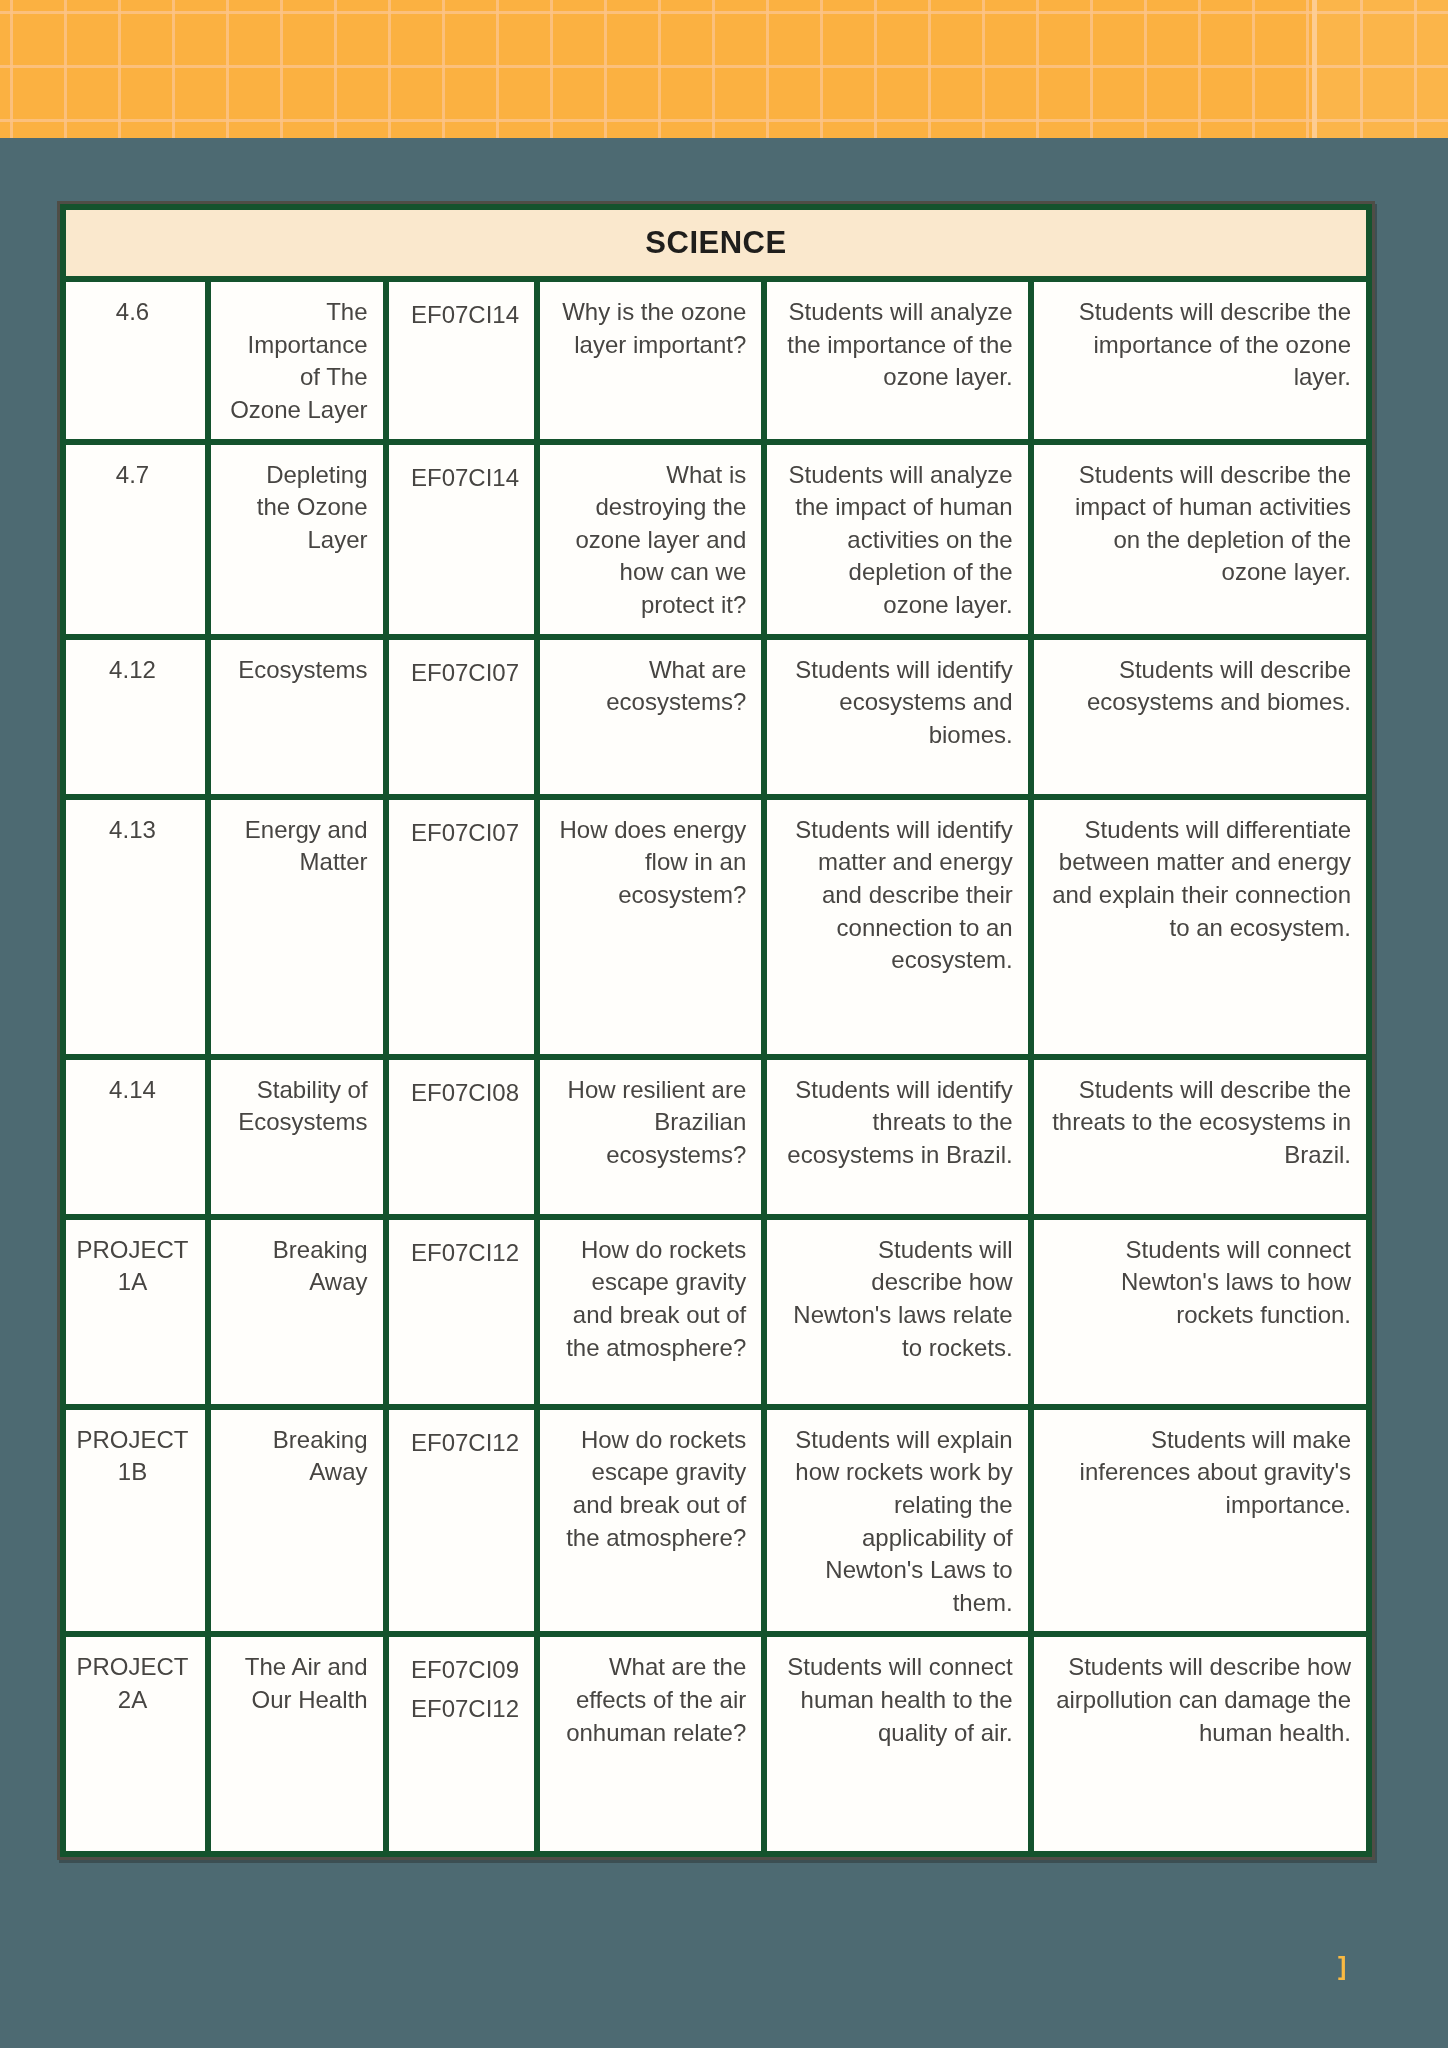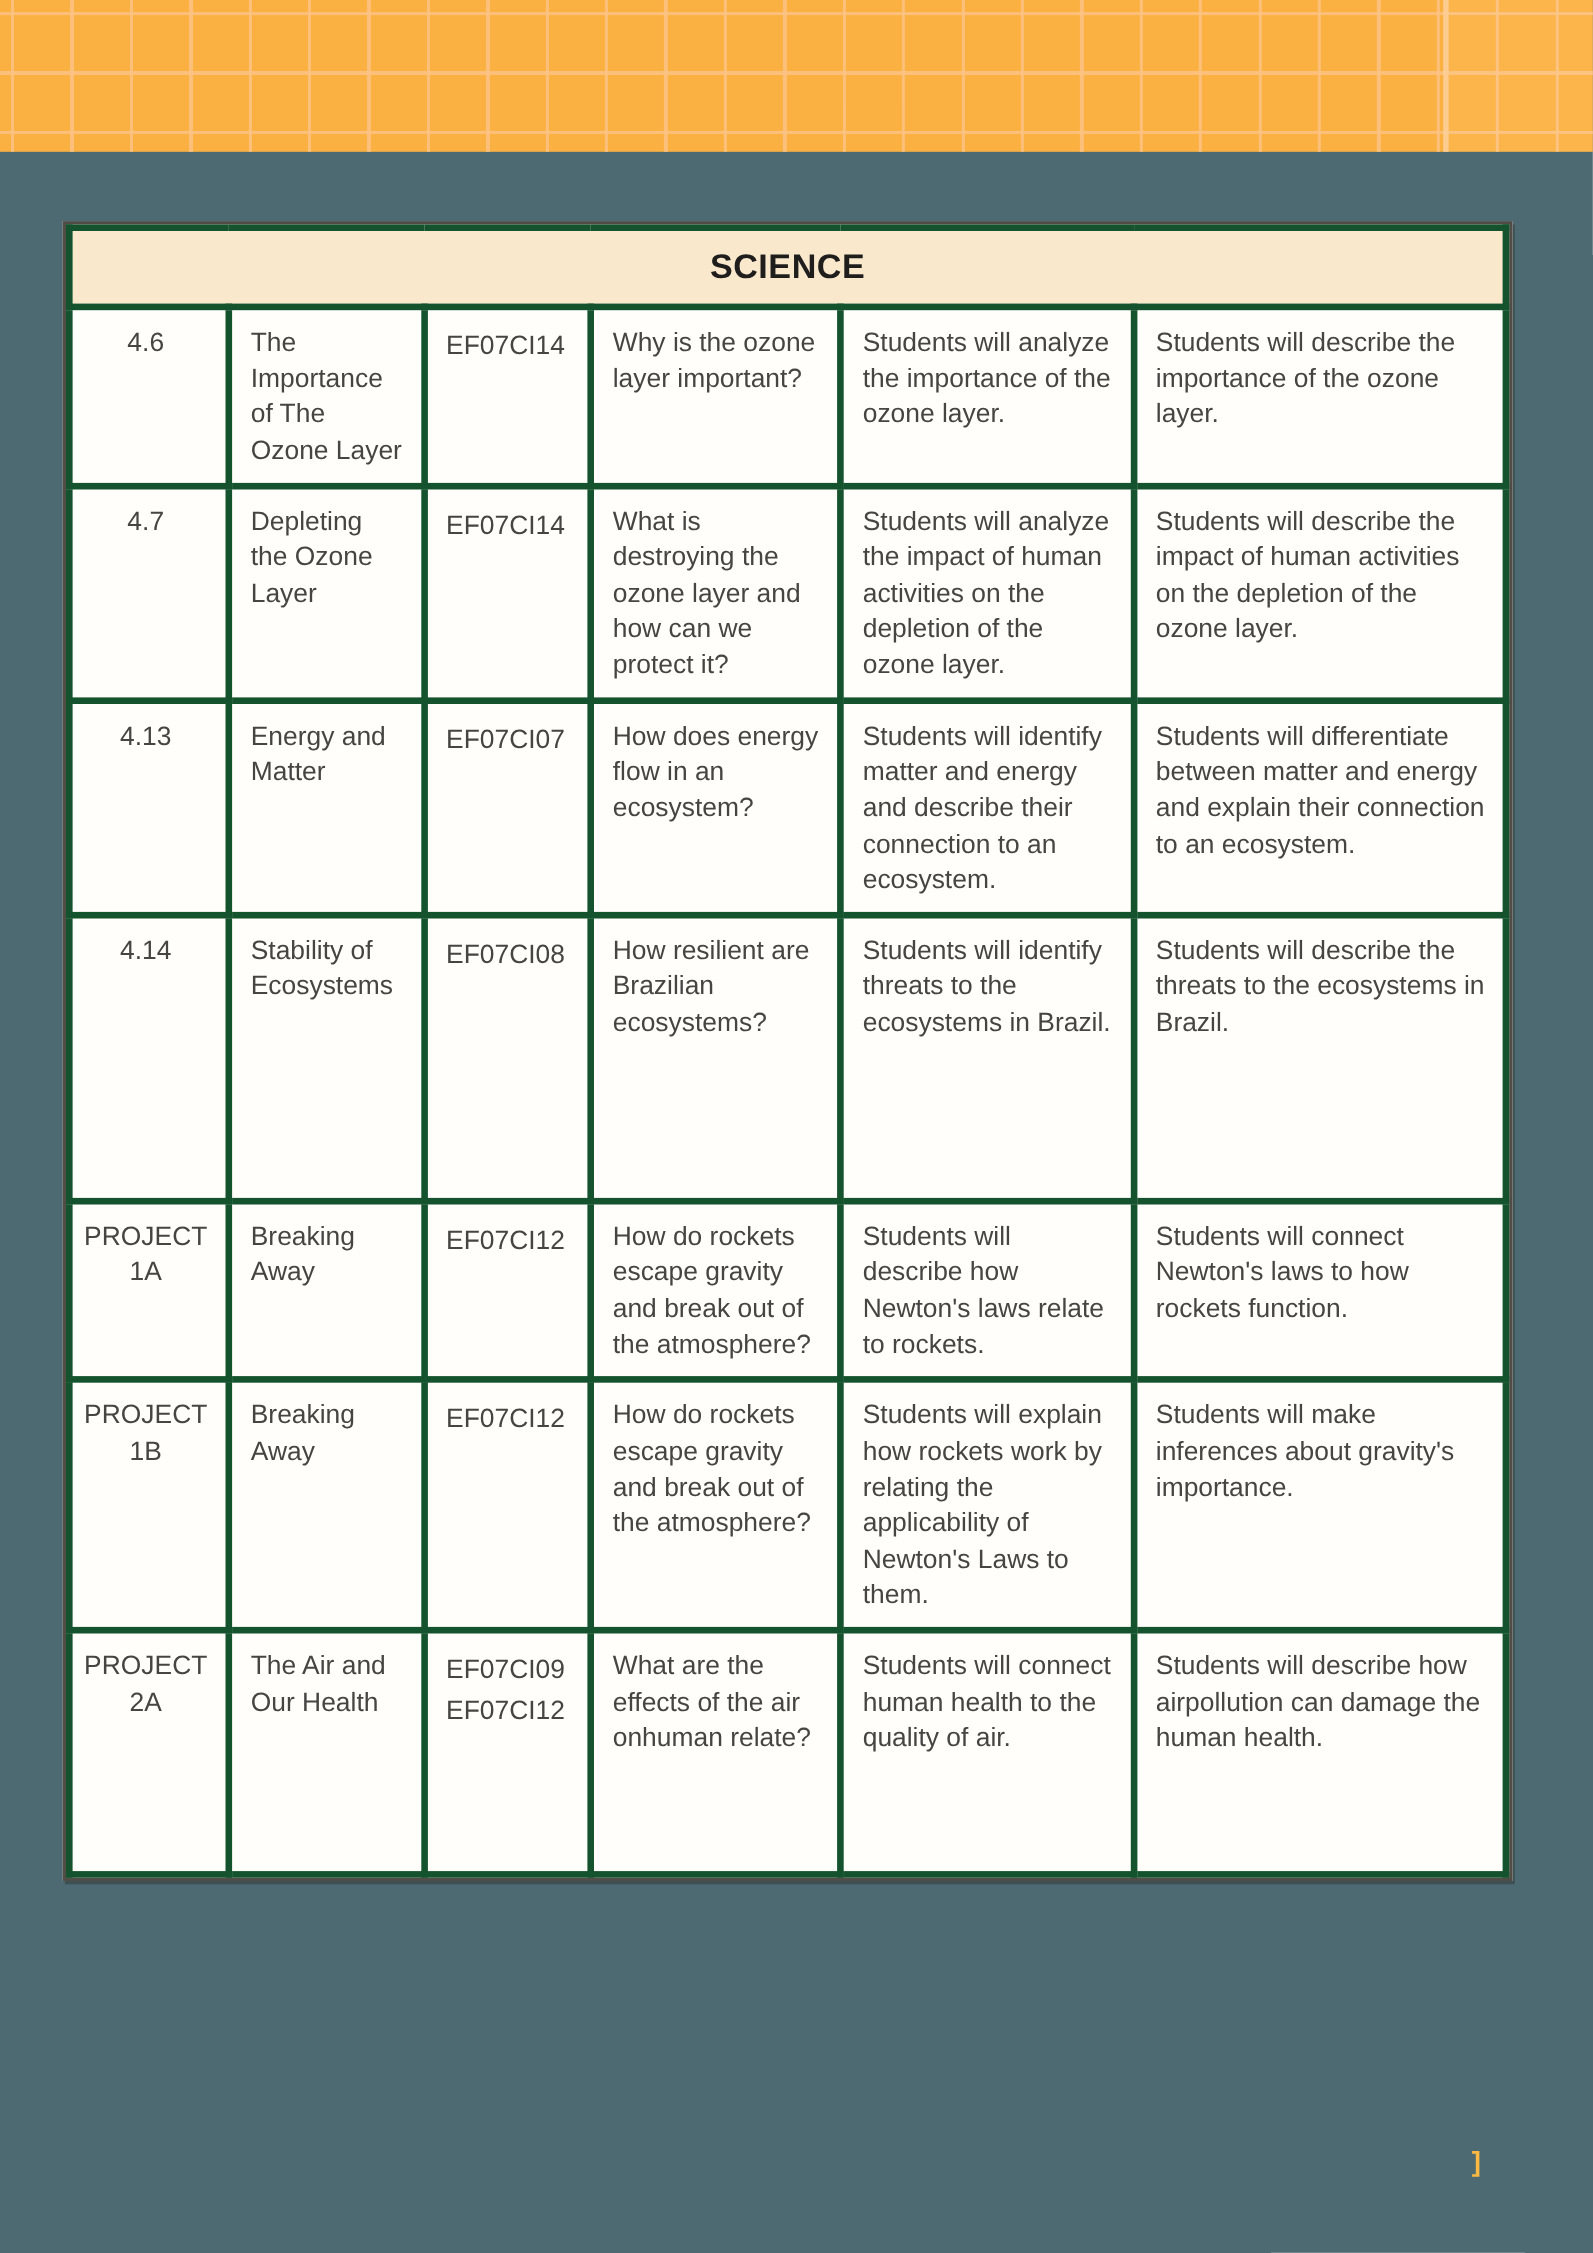--- a/index.html
+++ b/index.html
@@ -62,20 +62,21 @@
     background:#FBF2E3;
     text-align:center;vertical-align:middle;
     font-size:25px;font-weight:bold;color:#262523;
     line-height:1.25;padding:6px 10px;
   }
 
   tbody td{
     font-size:24px;color:#474542;line-height:1.36;
     padding:14px 15px 12px 17px;
     background:#FFFEFB;
+    text-align:right;
   }
   td.lesson{
     text-align:center;white-space:pre-line;padding-left:6px;padding-right:12px;
   }
   td.bncc{white-space:pre-line;line-height:1.6;}
 
   tbody tr:nth-child(1) td{height:160px}
   tbody tr:nth-child(2) td{height:184px}
   tbody tr:nth-child(3) td{height:160px}
   tbody tr:nth-child(4) td{height:260px}
@@ -124,20 +125,28 @@
       </tr>
       <tr>
         <td class="lesson">4.7</td>
         <td>Depleting the Ozone Layer</td>
         <td class="bncc">EF07CI14</td>
         <td>What is destroying the ozone layer and how can we protect it?</td>
         <td>Students will analyze the impact of human activities on the depletion of the ozone layer.</td>
         <td>Students will describe the impact of human activities on the depletion of the ozone layer.</td>
       </tr>
       <tr>
+        <td class="lesson">4.12</td>
+        <td>Ecosystems</td>
+        <td class="bncc">EF07CI07</td>
+        <td>What are ecosystems?</td>
+        <td>Students will identify ecosystems and biomes.</td>
+        <td>Students will describe ecosystems and biomes.</td>
+      </tr>
+      <tr>
         <td class="lesson">4.13</td>
         <td>Energy and Matter</td>
         <td class="bncc">EF07CI07</td>
         <td>How does energy flow in an ecosystem?</td>
         <td>Students will identify matter and energy and describe their connection to an ecosystem.</td>
         <td>Students will differentiate between matter and energy and explain their connection to an ecosystem.</td>
       </tr>
       <tr>
         <td class="lesson">4.14</td>
         <td>Stability of Ecosystems</td>

